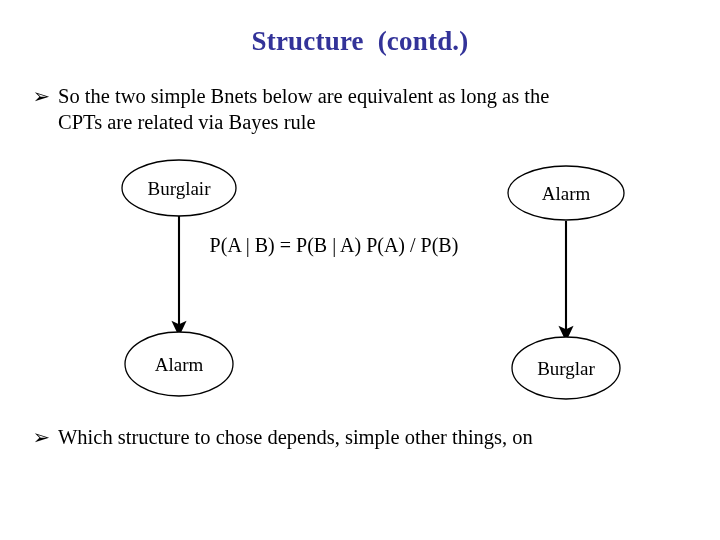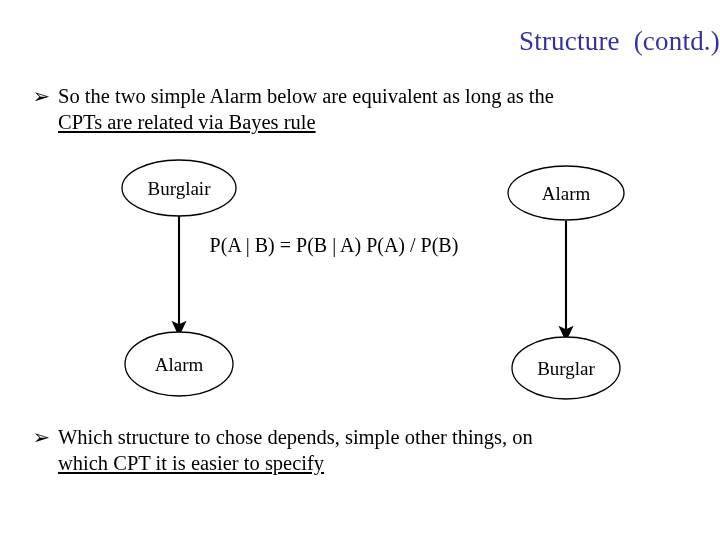--- a/index.html
+++ b/index.html
@@ -19,23 +19,23 @@
     background: #ffffff;
     overflow: hidden;
   }
 
   
   #slide-title {
     position: absolute;
     left: 0;
     top: 26px;
     width: 720px;
-    text-align: right;
+    text-align: center;
     font-size: 27px;
-    font-weight: normal;
+    font-weight: bold;
     color: #333399;
     letter-spacing: 0.2px;
     white-space: pre;
   }
 
   
   .bullet-block {
     position: absolute;
     display: flex;
     align-items: flex-start;
@@ -53,21 +53,20 @@
     transform: scaleX(1.05);
   }
   .bullet-text {
     flex: 1 1 auto;
     font-size: 20.5px;
     line-height: 26px;
     color: #000000;
   }
   .bullet-text .line-2 {
     display: block;
-    text-decoration: underline;
   }
 
   
   #diagram {
     position: absolute;
     left: 0;
     top: 145px;
     width: 720px;
     height: 270px;
   }
@@ -96,21 +95,21 @@
 </head>
 <body>
 
 <div id="slide">
 
   <div id="slide-title">Structure  (contd.)</div>
 
   <div class="bullet-block" id="bullet-1">
     <span class="bullet-marker">➢</span>
     <span class="bullet-text">
-      <span class="line-1">So the two simple Alarm below are equivalent as long as the</span>
+      <span class="line-1">So the two simple Bnets below are equivalent as long as the</span>
       <span class="line-2">CPTs  are related via Bayes rule</span>
     </span>
   </div>
 
   <div id="diagram">
     <svg width="720" height="270" viewBox="0 0 720 270" xmlns="http://www.w3.org/2000/svg">
       <defs>
         <marker id="arrowhead" markerWidth="9" markerHeight="9" refX="4.5" refY="4.5" orient="auto" markerUnits="strokeWidth">
           <path d="M 0.6 0.9 L 8.2 4.5 L 0.6 8.1 L 2.2 4.5 Z" fill="#000000"></path>
         </marker>
@@ -144,17 +143,16 @@
       </g>
     </svg>
   </div>
 
   <div id="formula">P(A | B) = P(B | A) P(A) / P(B)</div>
 
   <div class="bullet-block" id="bullet-2">
     <span class="bullet-marker">➢</span>
     <span class="bullet-text">
       <span class="line-1">Which structure to chose depends, simple other things, on</span>
-      <span class="line-2">which CPT it is easier to specify</span>
     </span>
   </div>
 
 </div>
 
 </body></html>

